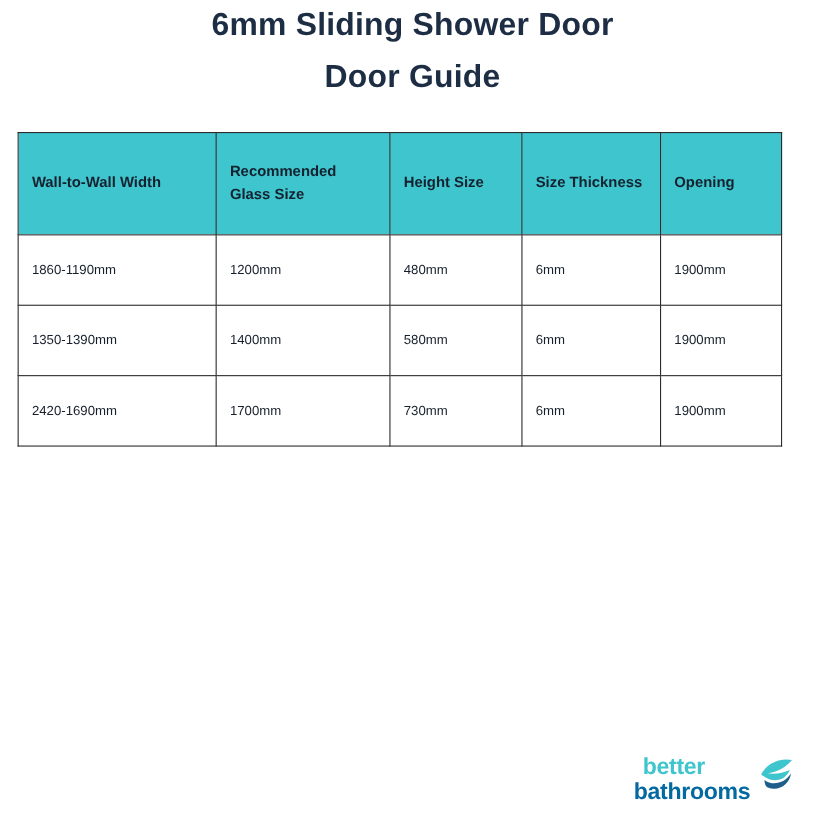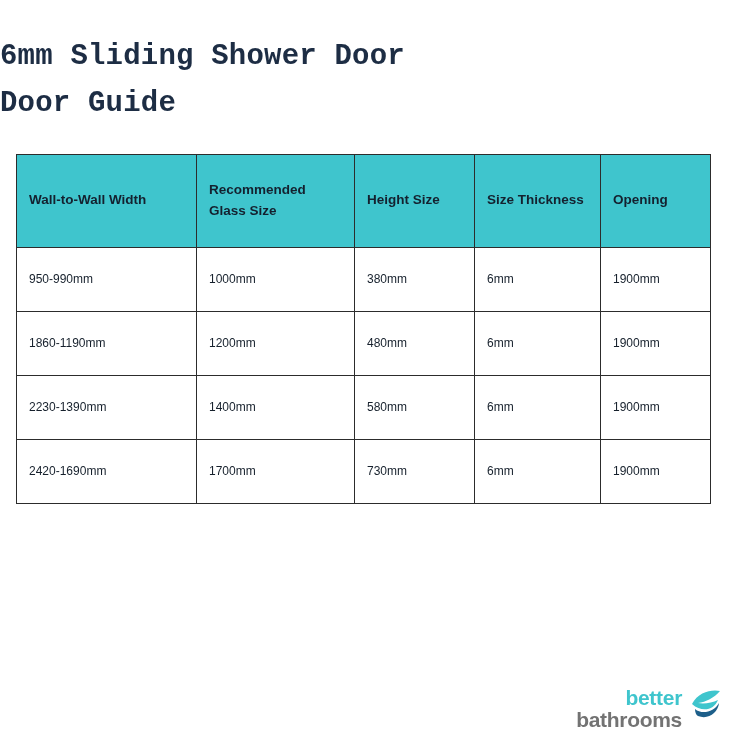--- a/index.html
+++ b/index.html
@@ -15,22 +15,21 @@
     position: relative;
     overflow: hidden;
   }
   .page {
     width: 750px;
     height: 750px;
     position: relative;
     box-sizing: border-box;
   }
   .title-block {
-    padding-top: 34px;
-    font-family: Liberation Mono, monospace;
+    text-align: center;
   }
   .title-line {
     font-size: 29px;
     font-weight: bold;
     letter-spacing: 0.2px;
     color: #1d2d44;
     line-height: 1.62;
   }
   .table-wrap {
     margin: 26px 28px 0 16px;
@@ -71,34 +70,34 @@
 
   .logo {
     position: absolute;
     right: 28px;
     bottom: 20px;
     display: flex;
     align-items: flex-start;
     gap: 6px;
   }
   .logo-text {
-    text-align: right;
+    text-align: center;
     line-height: 1.02;
   }
   .logo-line1 {
     font-size: 21px;
     font-weight: bold;
     color: #3fc5cd;
     letter-spacing: -0.3px;
     display: block;
   }
   .logo-line2 {
     font-size: 21px;
     font-weight: bold;
-    color: #737373;
+    color: #0369a1;
     letter-spacing: -0.3px;
     display: block;
     margin-left: 33px;
   }
   .logo-mark {
     margin-top: 2px;
   }
 </style>
 </head>
 <body>
@@ -123,35 +122,28 @@
         <tr>
           <th>Wall-to-Wall Width</th>
           <th>Recommended Glass Size</th>
           <th>Height Size</th>
           <th>Size Thickness</th>
           <th>Opening</th>
         </tr>
       </thead>
       <tbody>
         <tr>
-          <td>950-990mm</td>
-          <td>1000mm</td>
-          <td>380mm</td>
-          <td>6mm</td>
-          <td>1900mm</td>
-        </tr>
-        <tr>
           <td>1860-1190mm</td>
           <td>1200mm</td>
           <td>480mm</td>
           <td>6mm</td>
           <td>1900mm</td>
         </tr>
         <tr>
-          <td>2230-1390mm</td>
+          <td>1350-1390mm</td>
           <td>1400mm</td>
           <td>580mm</td>
           <td>6mm</td>
           <td>1900mm</td>
         </tr>
         <tr>
           <td>2420-1690mm</td>
           <td>1700mm</td>
           <td>730mm</td>
           <td>6mm</td>

